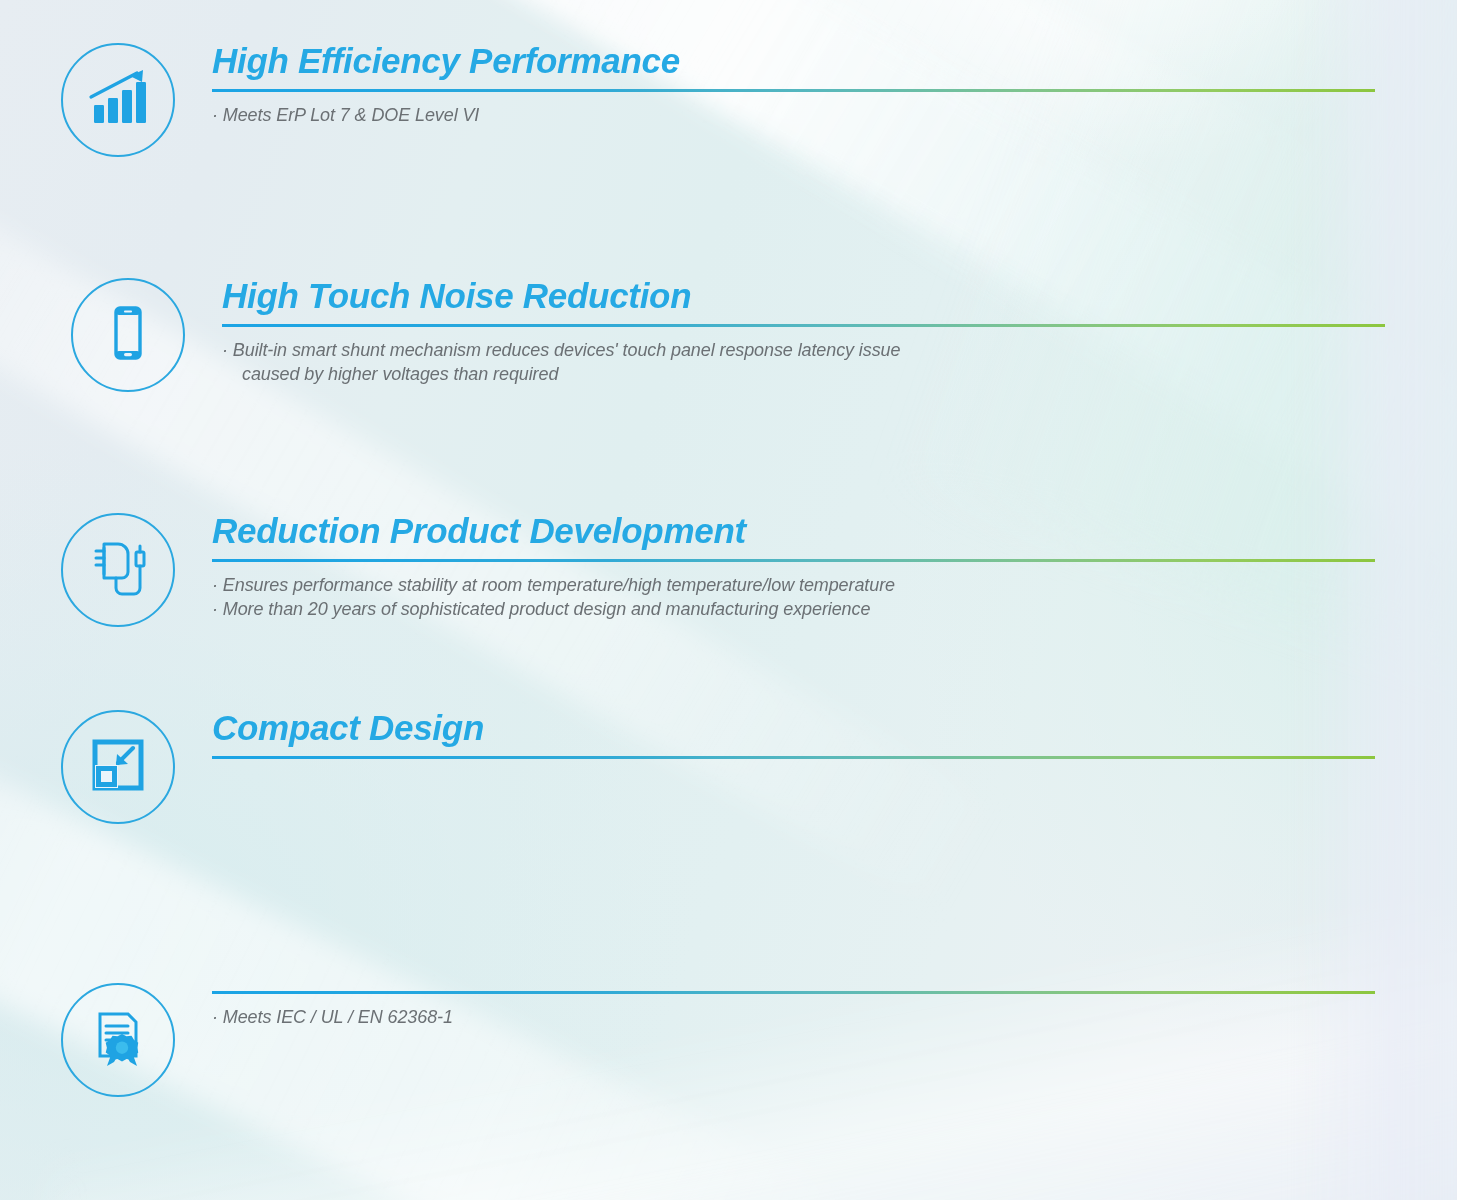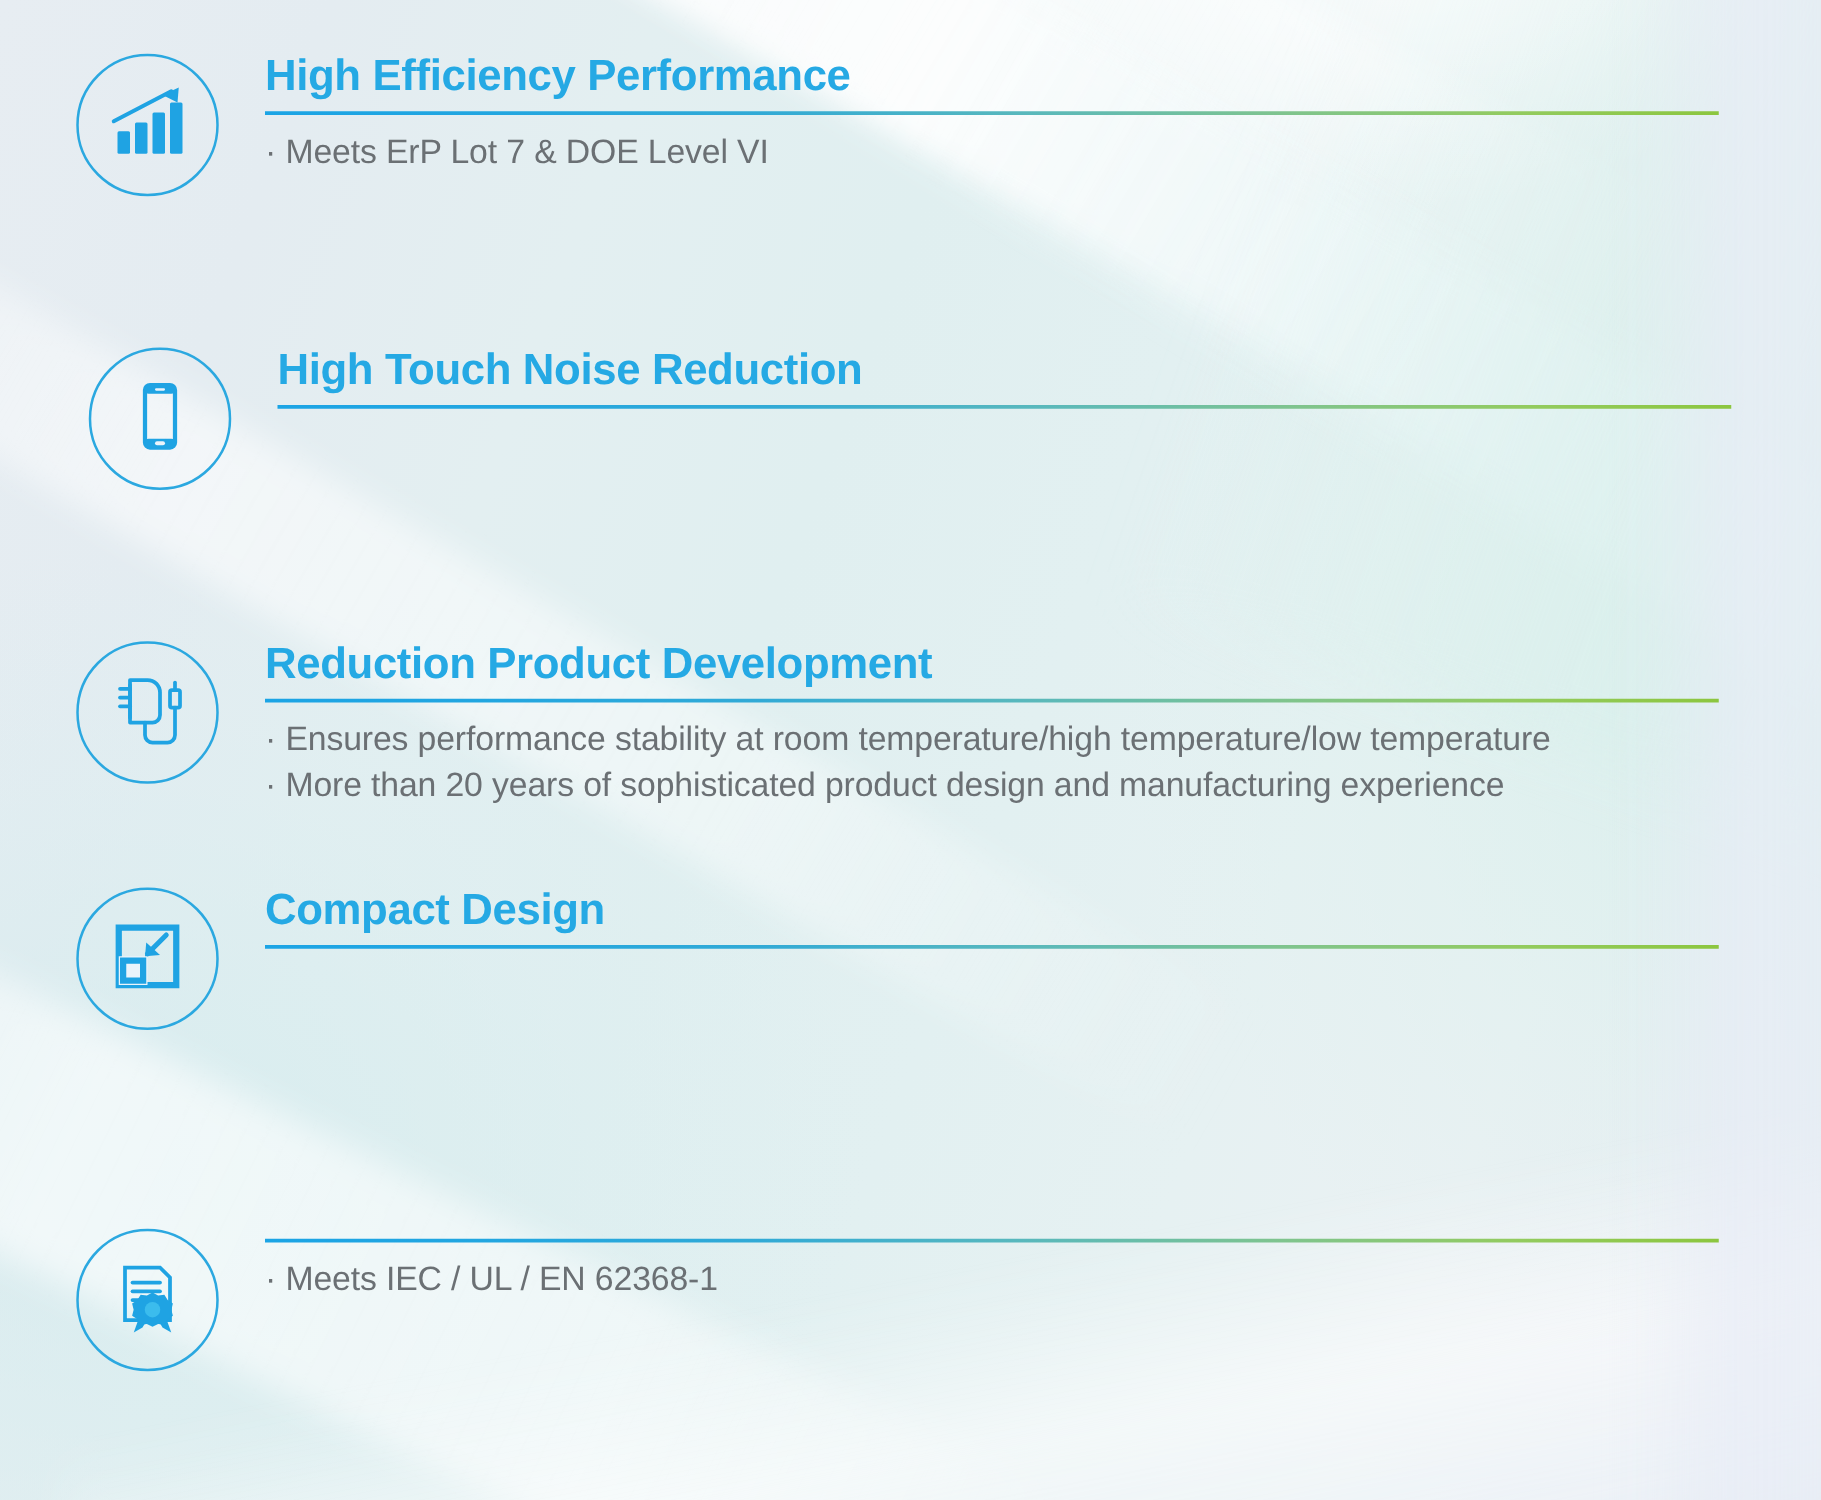--- a/index.html
+++ b/index.html
@@ -143,20 +143,21 @@
       rgba(230,238,244,.55) 100%);
     filter:blur(16px);
   }
 
   
   #content {
     position:relative;
     z-index:5;
     width:1227px;
     height:1200px;
+    font-style:italic;
   }
 
   .feature-row {
     position:absolute;
     left:0;
     width:1457px;
     display:flex;
     align-items:flex-start;
   }
 
@@ -208,21 +209,21 @@
       #7fc48e 70%,
       #93cb5f 86%,
       #8cc63f 100%);
   }
 
   .bullets {
     margin-top:11px;
   }
 
   .bullet-line {
-    font-size:27px;
+    font-size:18px;
     color:#6b7074;
     line-height:1.36;
     letter-spacing:-0.1px;
     white-space:nowrap;
   }
 
   .bullet-line .dot {
     color:#6b7074;
   }
 
@@ -293,20 +294,24 @@
             <rect x="19" y="49" width="24" height="7" rx="3" fill="#1fa3e3"></rect>
             <rect x="27" y="8.6" width="8" height="1.9" rx="0.9" fill="#eaf4fb"></rect>
             <rect x="27" y="51" width="8" height="3.2" rx="1.6" fill="#eaf4fb"></rect>
           </svg>
         </span>
       </div>
     </div>
     <div class="text-col">
       <div class="feature-title">High Touch Noise Reduction</div>
       <div class="divider"></div>
+      <div class="bullets">
+        <div class="bullet-line"><span class="dot">·</span> <span>Built-in smart shunt mechanism reduces devices' touch panel response latency issue</span></div>
+        <div class="bullet-line bullet-cont">caused by higher voltages than required</div>
+      </div>
     </div>
   </div>
 
   <div class="feature-row" id="row-2">
     <div class="icon-wrap">
       <div class="icon-circle">
         <span>
           <svg width="72" height="68" viewBox="0 0 72 68">
             <g stroke="#1fa3e3" stroke-width="3" fill="none" stroke-linecap="round" stroke-linejoin="round">
               <path d="M22 10 h14 a10 10 0 0 1 10 10 v18 a6 6 0 0 1 -6 6 h-18 z"></path>

